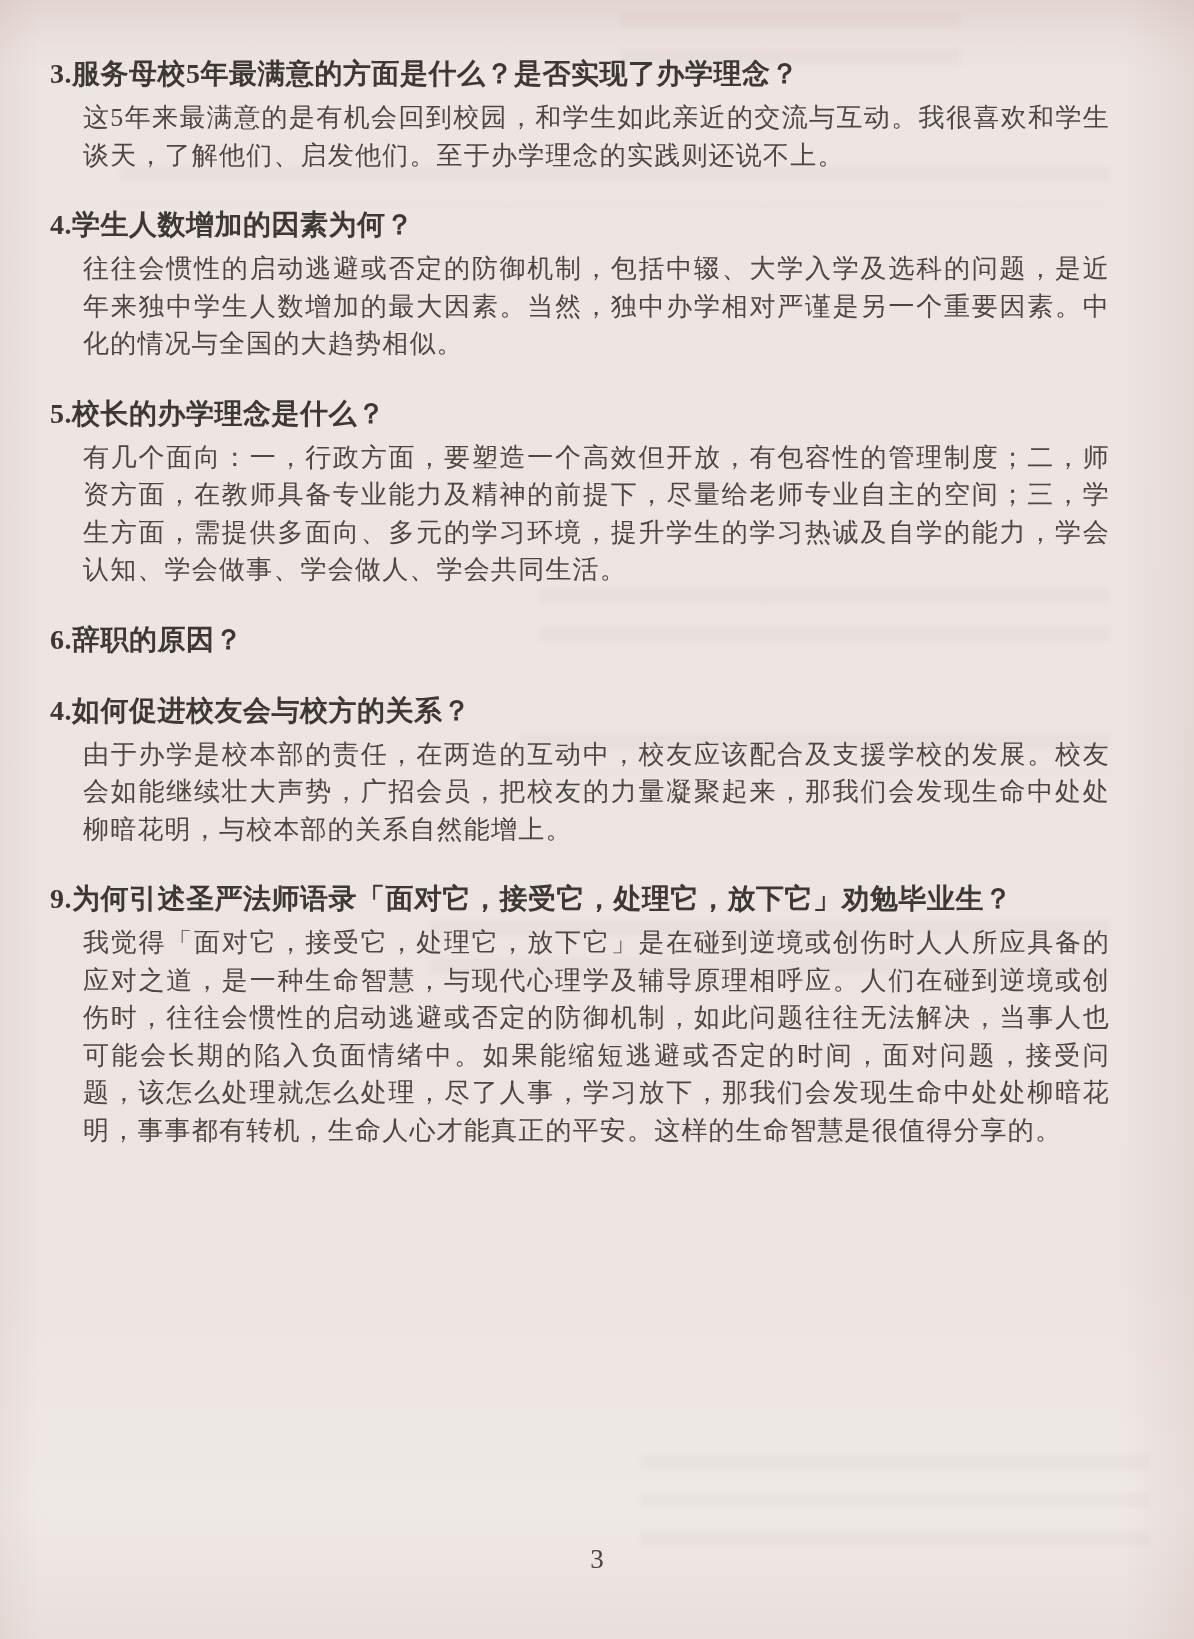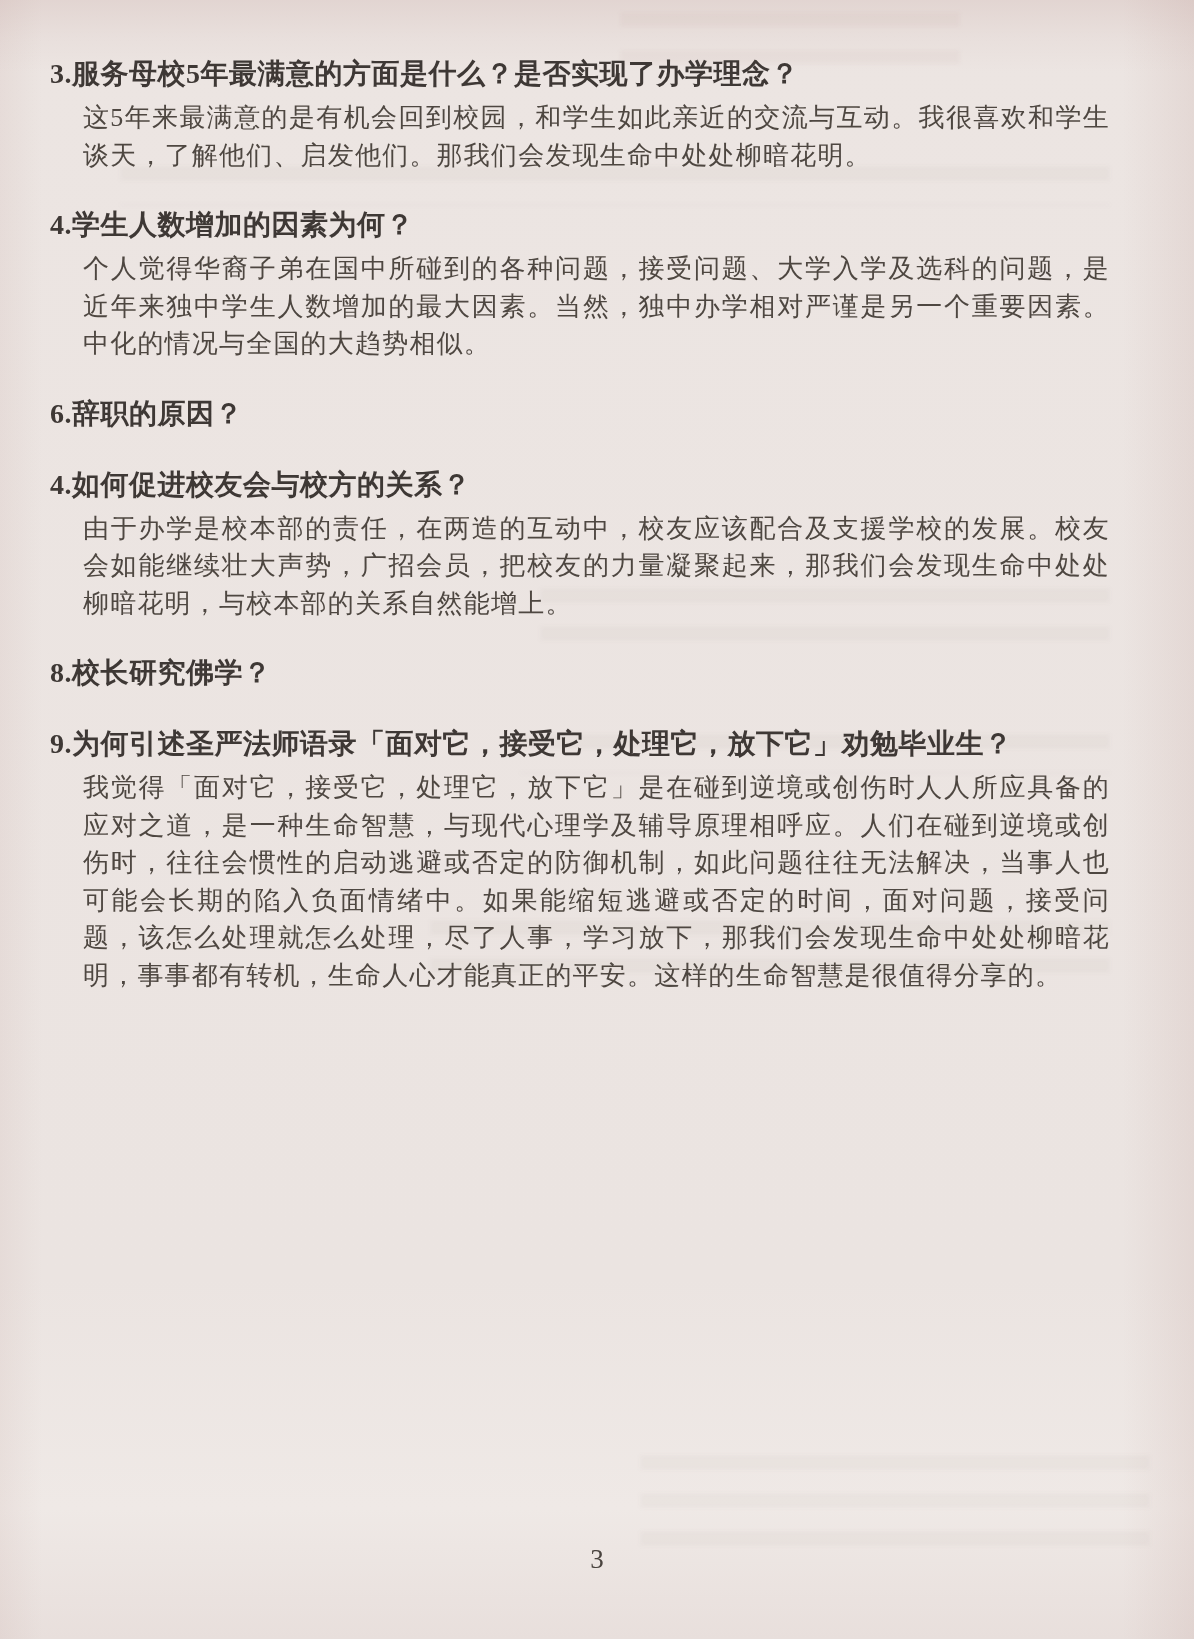--- a/index.html
+++ b/index.html
@@ -81,40 +81,43 @@
   <div class="ghost gray g2"></div>
   <div class="ghost gray g3"></div>
   <div class="ghost gray g4"></div>
   <div class="ghost gray g5"></div>
   <div class="ghost gray g6"></div>
 
   <div class="content">
 
     <section class="qa">
       <h2 class="q">3.服务母校5年最满意的方面是什么？是否实现了办学理念？</h2>
-      <p class="a">这5年来最满意的是有机会回到校园，和学生如此亲近的交流与互动。我很喜欢和学生谈天，了解他们、启发他们。那我们会发现生命中处处柳暗花明。</p>
+      <p class="a">这5年来最满意的是有机会回到校园，和学生如此亲近的交流与互动。我很喜欢和学生谈天，了解他们、启发他们。至于办学理念的实践则还说不上。</p>
     </section>
 
     <section class="qa">
       <h2 class="q">4.学生人数增加的因素为何？</h2>
-      <p class="a">个人觉得华裔子弟在国中所碰到的各种问题，接受问题、大学入学及选科的问题，是近年来独中学生人数增加的最大因素。当然，独中办学相对严谨是另一个重要因素。中化的情况与全国的大趋势相似。</p>
+      <p class="a">往往会惯性的启动逃避或否定的防御机制，包括中辍、大学入学及选科的问题，是近年来独中学生人数增加的最大因素。当然，独中办学相对严谨是另一个重要因素。中化的情况与全国的大趋势相似。</p>
     </section>
 
+    <section class="qa">
+      <h2 class="q">5.校长的办学理念是什么？</h2>
+      <p class="a">有几个面向：一，行政方面，要塑造一个高效但开放，有包容性的管理制度；二，师资方面，在教师具备专业能力及精神的前提下，尽量给老师专业自主的空间；三，学生方面，需提供多面向、多元的学习环境，提升学生的学习热诚及自学的能力，学会认知、学会做事、学会做人、学会共同生活。</p>
+    </section>
 
     <section class="qa">
       <h2 class="q">6.辞职的原因？</h2>
     </section>
 
     <section class="qa">
       <h2 class="q">4.如何促进校友会与校方的关系？</h2>
       <p class="a">由于办学是校本部的责任，在两造的互动中，校友应该配合及支援学校的发展。校友会如能继续壮大声势，广招会员，把校友的力量凝聚起来，那我们会发现生命中处处柳暗花明，与校本部的关系自然能增上。</p>
     </section>
 
     <section class="qa">
-      <h2 class="q">8.校长研究佛学？</h2>
     </section>
 
     <section class="qa">
       <h2 class="q">9.为何引述圣严法师语录「面对它，接受它，处理它，放下它」劝勉毕业生？</h2>
       <p class="a">我觉得「面对它，接受它，处理它，放下它」是在碰到逆境或创伤时人人所应具备的应对之道，是一种生命智慧，与现代心理学及辅导原理相呼应。人们在碰到逆境或创伤时，往往会惯性的启动逃避或否定的防御机制，如此问题往往无法解决，当事人也可能会长期的陷入负面情绪中。如果能缩短逃避或否定的时间，面对问题，接受问题，该怎么处理就怎么处理，尽了人事，学习放下，那我们会发现生命中处处柳暗花明，事事都有转机，生命人心才能真正的平安。这样的生命智慧是很值得分享的。</p>
     </section>
   </div>
 
   <div class="footer">3</div>
 

